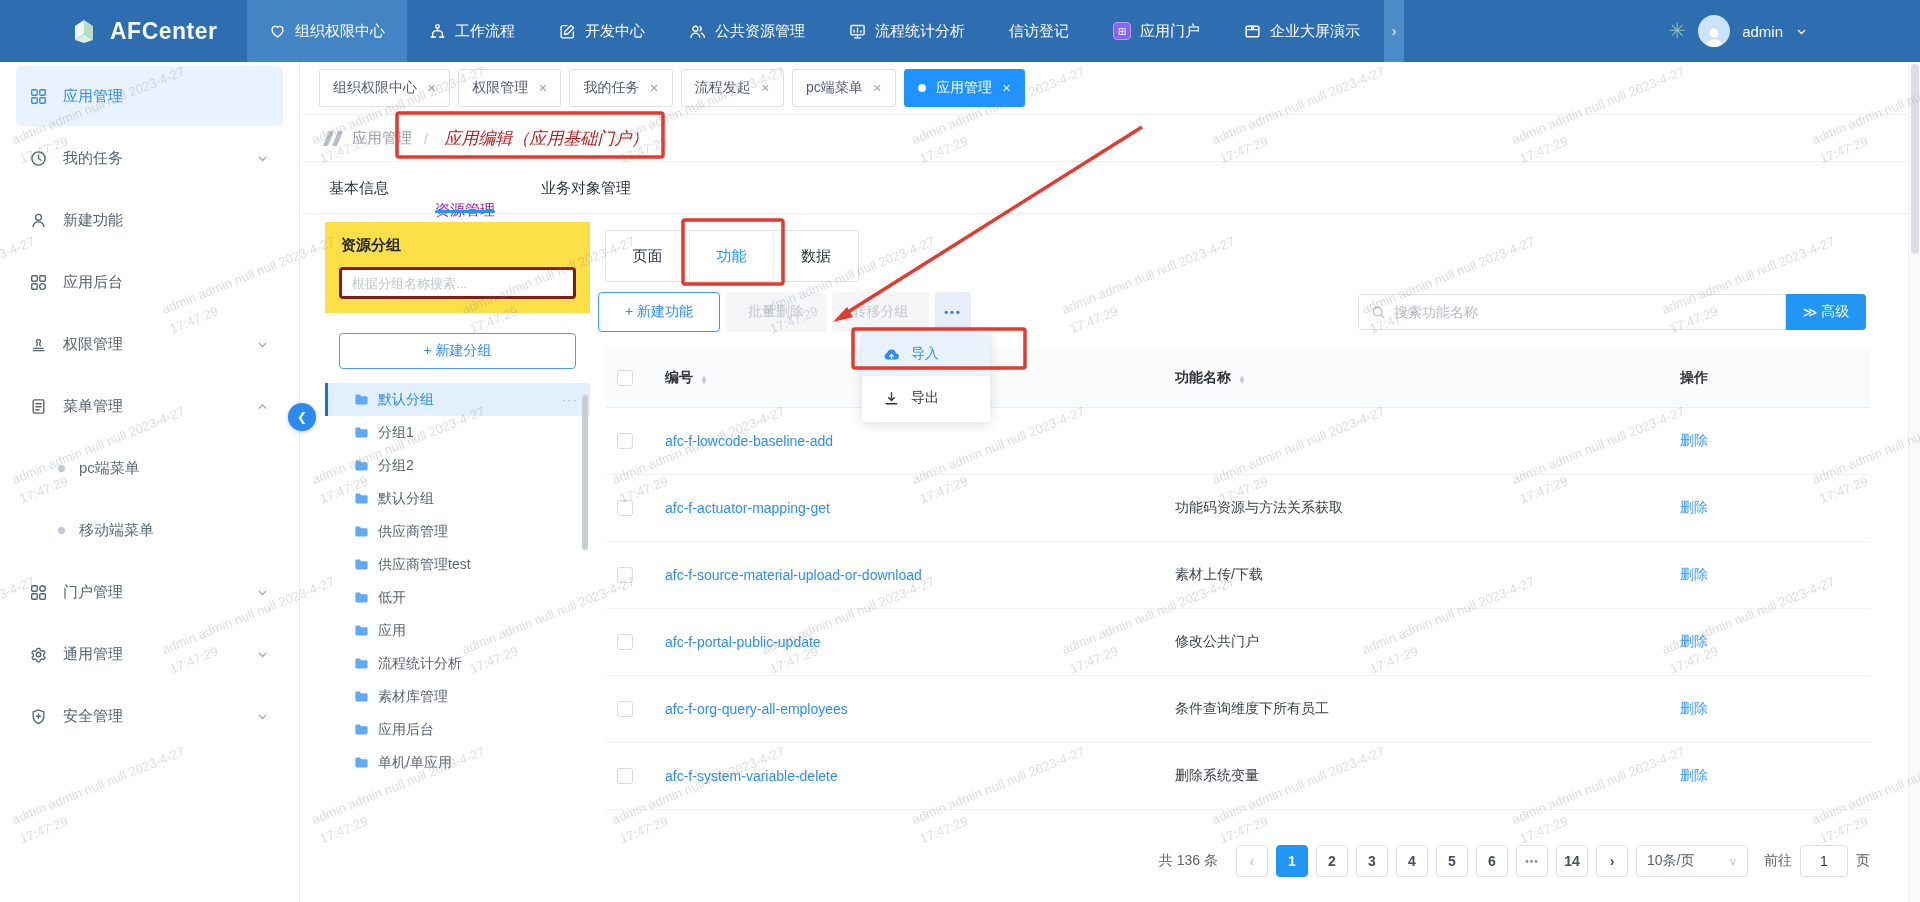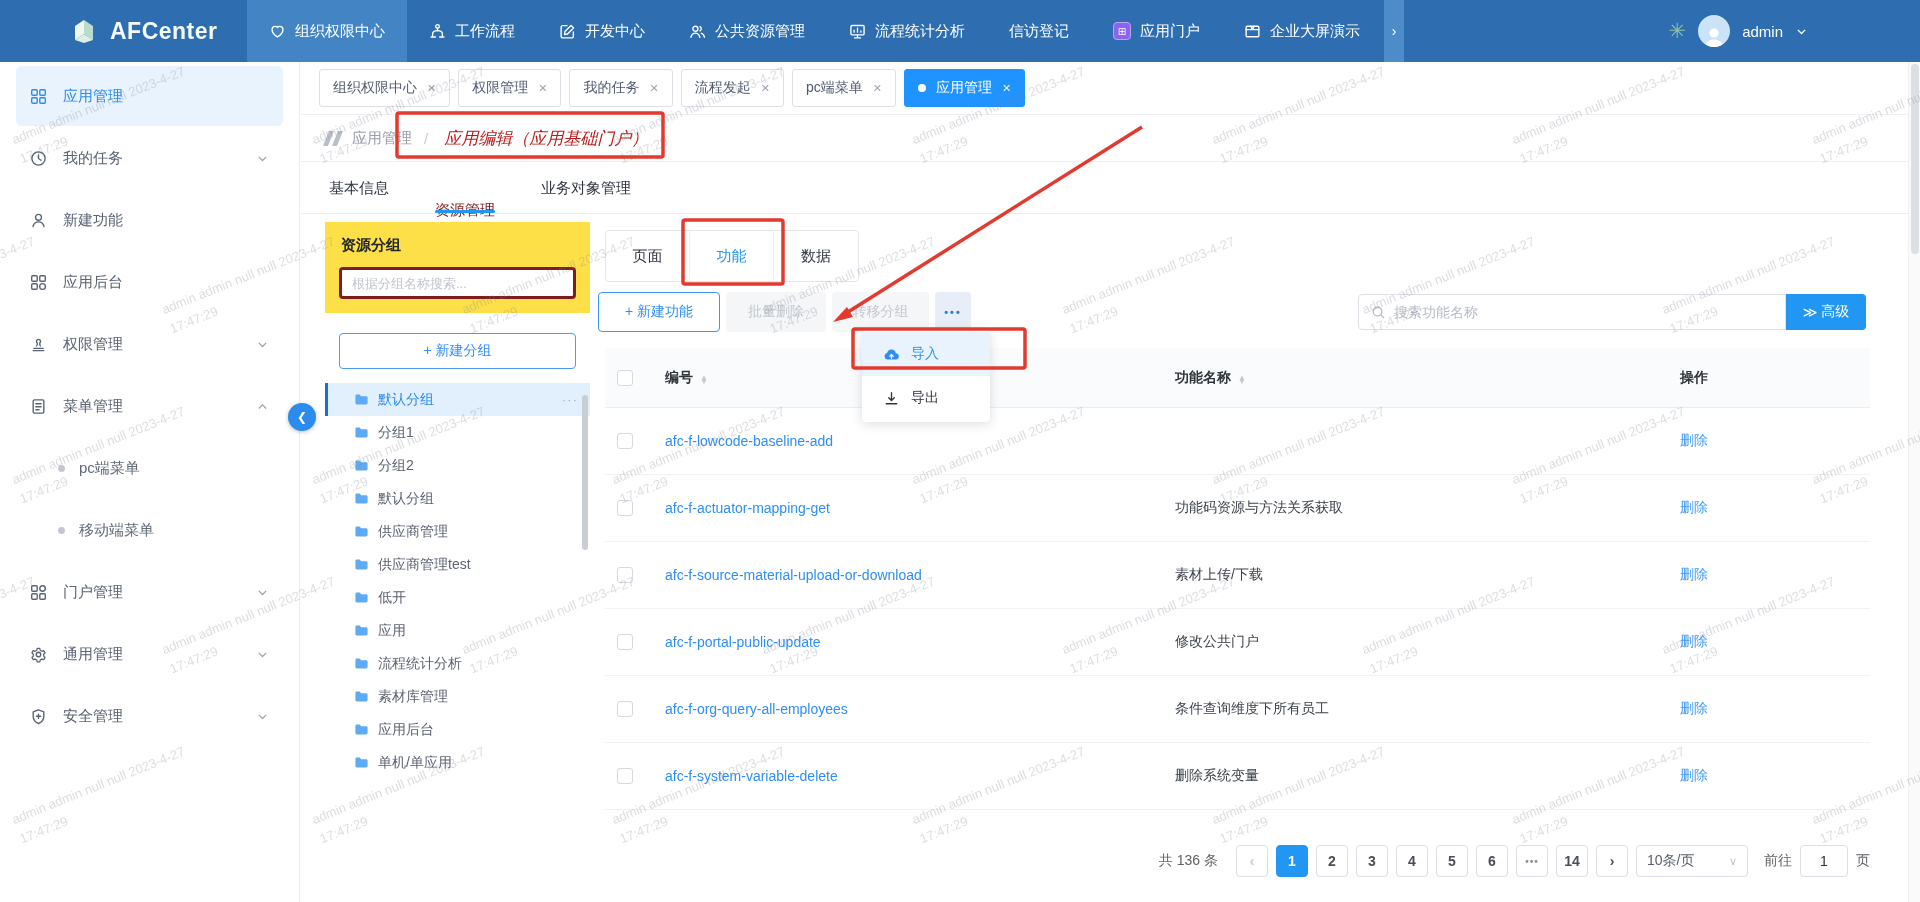--- a/index.html
+++ b/index.html
@@ -44,21 +44,21 @@
   #breadcrumb { position:absolute; left:301px; top:115px; right:12px; height:47px; border-bottom:1px solid #eef1f4; display:flex; align-items:center; padding-left:25px; background:#fff; }
   .slashes { display:flex; gap:4px; margin-right:12px; }
   .slashes i { width:5px; height:15px; background:#b8bfc9; transform:skewX(-22deg); border-radius:1px; }
   .bc-root { color:#99a0ac; font-size:15px; }
   .bc-sep { color:#c6cbd3; font-size:15px; margin:0 12px; }
   .bc-cur { color:#b91c1c; font-size:17px; padding:0 4px;font-style:italic; }
 
   
   #maintabs { position:absolute; left:301px; top:163px; right:12px; height:51px; border-bottom:1px solid #e9ecf0; display:flex; gap:46px; padding-left:28px; background:#fff; }
   .mtab { position:relative; display:flex; align-items:center; font-size:15px; color:#303540; cursor:pointer; }
-  .mtab.active { color:#7f1d1d;margin-top:44px; }
+  .mtab.active { color:#a21caf;margin-top:44px; }
   .mtab.active::after { content:""; position:absolute; left:0; right:0; bottom:0; height:3px; background:#2196f3; border-radius:2px; }
 
   
   #grouppanel { position:absolute; left:325px; top:222px; width:265px; bottom:0; background:#fff; }
   .gp-gray { background:#fde047; padding:10px 14px 14px; }
   .gp-title { font-size:15px; font-weight:bold; color:#20242b; padding:4px 2px 12px; }
   .gp-search { width:100%; height:32px; border:3px solid #7f1d1d; border-radius:4px; background:#fff; font-size:13px; color:#333; padding:0 10px; outline:none; }
   .gp-search::placeholder { color:#c0c4cc; }
   .gp-new { margin:20px 14px 14px; height:36px; border:1px solid #4a9cf5; color:#2f8ef5; border-radius:4px; display:flex; align-items:center; justify-content:center; font-size:14px; background:#fff; cursor:pointer; }
   .g-row { height:33px; display:flex; align-items:center; gap:9px; padding:0 12px 0 29px; font-size:14px; color:#5b6270; cursor:pointer; }

